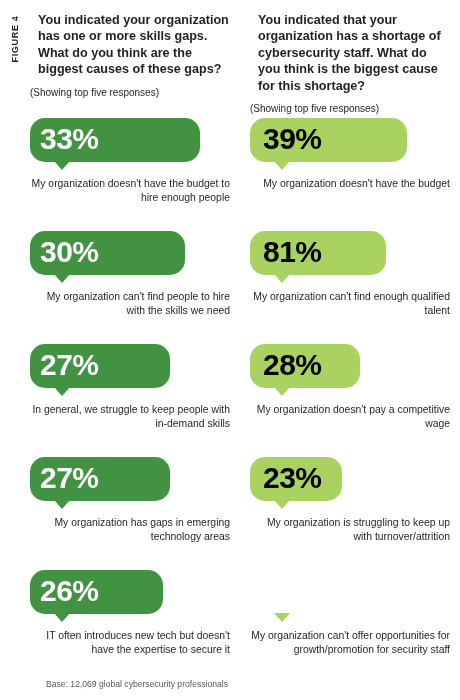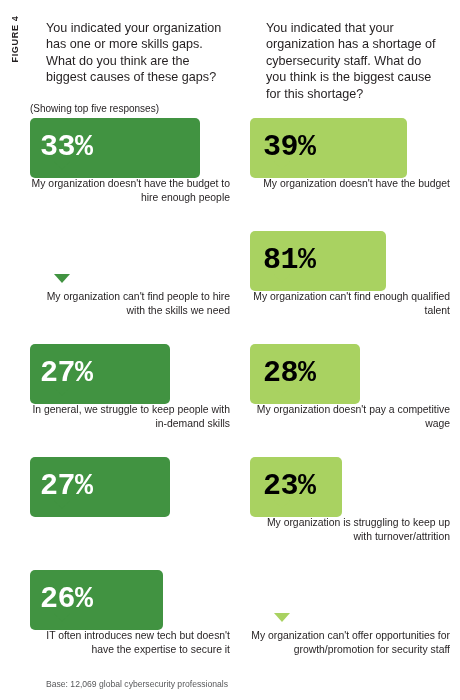--- a/index.html
+++ b/index.html
@@ -51,24 +51,24 @@
   }
   .column {
     width: 210px;
     position: relative;
   }
 
   
   .question {
     font-size: 12.6px;
     line-height: 16.4px;
-    font-weight: normal;
+    font-weight: bold;
     color: #231f20;
     padding-top: 4px;
-    margin: 16px;
+    margin: 8px;
   }
   .subnote {
     font-size: 10px;
     line-height: 14px;
     color: #231f20;
   }
 
   
   .rows {
     position: absolute;
@@ -80,27 +80,26 @@
     height: 113px;
     position: relative;
   }
   .stat-row.last { height: 105px; }
 
   .bubble-wrap {
     position: relative;
     height: 50px;
   }
   .bubble {
-    height: 60px;
-    border-radius: 5px;
+    height: 44px;
+    border-radius: 15px;
     display: flex;
     align-items: center;
     box-sizing: border-box;
     padding-left: 10px;
-    font-family: Liberation Mono, monospace;
   }
   .bubble .pct {
     font-size: 30px;
     font-weight: bold;
     letter-spacing: -0.5px;
     line-height: 1;
     position: relative;
     top: -1px;
   }
   .tail {
@@ -163,20 +162,23 @@
           <div class="bubble" style="width:170px">
             <span class="pct">33%</span>
           </div>
           <div class="tail"></div>
         </div>
         <div class="caption">My organization doesn't have the budget to hire enough people</div>
       </div>
 
       <div class="stat-row">
         <div class="bubble-wrap">
+          <div class="bubble" style="width:155px">
+            <span class="pct">30%</span>
+          </div>
           <div class="tail"></div>
         </div>
         <div class="caption">My organization can't find people to hire with the skills we need</div>
       </div>
 
       <div class="stat-row">
         <div class="bubble-wrap">
           <div class="bubble" style="width:140px">
             <span class="pct">27%</span>
           </div>
@@ -185,20 +187,21 @@
         <div class="caption">In general, we struggle to keep people with in-demand skills</div>
       </div>
 
       <div class="stat-row">
         <div class="bubble-wrap">
           <div class="bubble" style="width:140px">
             <span class="pct">27%</span>
           </div>
           <div class="tail"></div>
         </div>
+        <div class="caption">My organization has gaps in emerging technology areas</div>
       </div>
 
       <div class="stat-row last">
         <div class="bubble-wrap">
           <div class="bubble" style="width:133px">
             <span class="pct">26%</span>
           </div>
           <div class="tail"></div>
         </div>
         <div class="caption">IT often introduces new tech but doesn't have the expertise to secure it</div>

